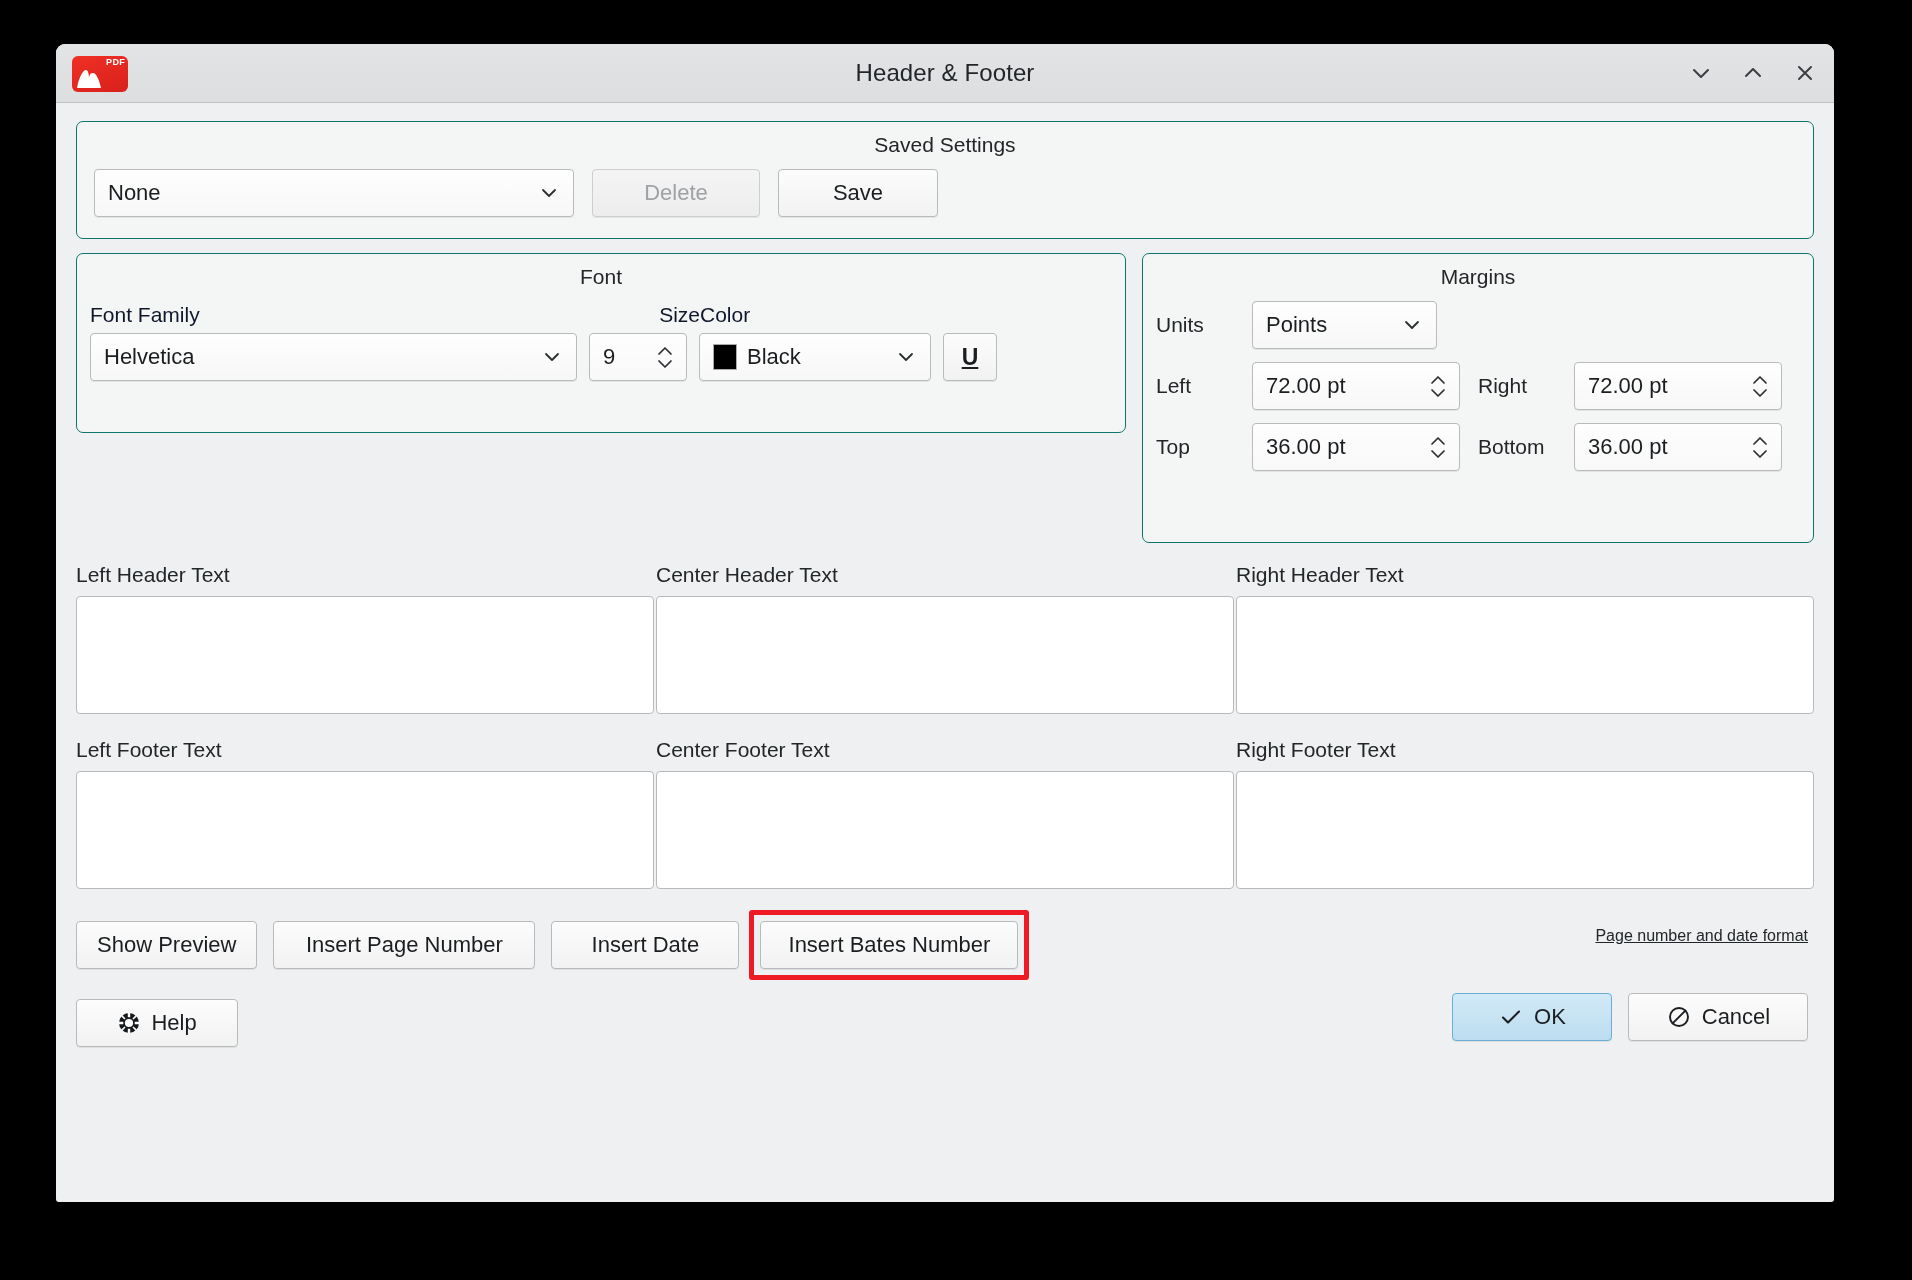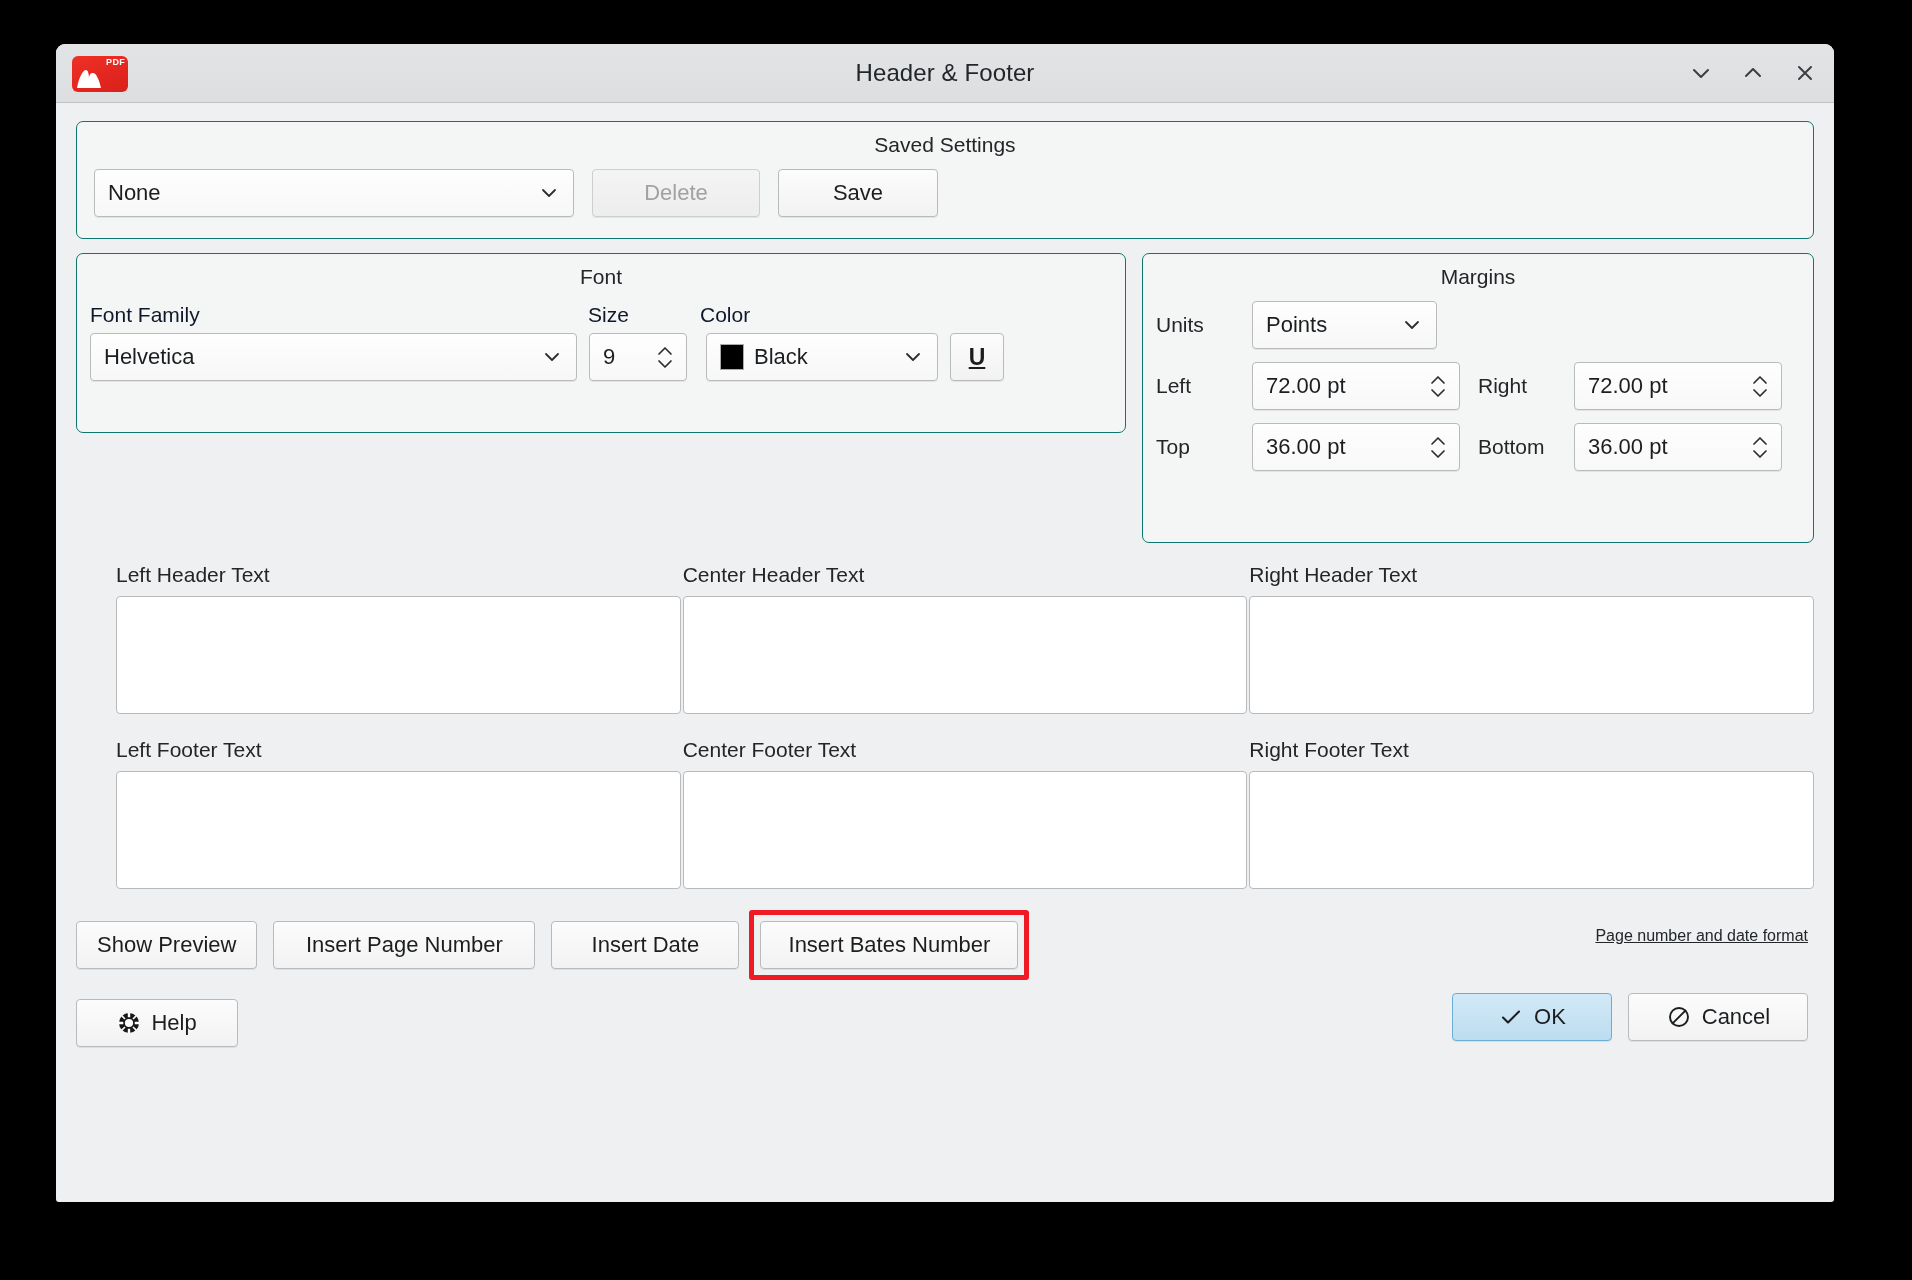--- a/index.html
+++ b/index.html
@@ -251,21 +251,20 @@
     width: 96px;
     flex: 0 0 auto;
   }
   .mlabel.right-lbl { width: 96px; padding-left: 18px; }
 
   
   .ta-block { margin-top: 20px; }
   .ta-labels, .ta-fields {
     display: flex;
     gap: 2px;
-    margin-left: 40px;
   }
   .ta-col { flex: 1 1 0; }
   .ta-label {
     font-size: 21px;
     color: #232629;
     margin-bottom: 9px;
   }
   .ta {
     width: 100%;
     height: 118px;
@@ -378,21 +377,21 @@
         <button class="btn" style="width:160px;">Save</button>
       </div>
     </div>
 
     <div class="mid-row">
 
       <div class="group font-group">
         <div class="group-title">Font</div>
         <div class="font-labels">
           <span style="width:498px;">Font Family</span>
-          <span style="width:112px;">Size</span>
+          <span style="width:112px;text-align:right;">Size</span>
           <span>Color</span>
         </div>
         <div class="font-controls">
           <div class="combo" style="width:487px;">
             <span class="cval">Helvetica</span>
             <span class="carrow">
               <svg width="20" height="20" viewBox="0 0 20 20">
                   <path d="M4 7 L10 13 L16 7" fill="none" stroke="#2b2e30" stroke-width="1.8" stroke-linecap="round" stroke-linejoin="round"></path>
                 </svg>
             </span>
@@ -401,21 +400,21 @@
             <span class="sval">9</span>
             <span class="steppers">
               <svg width="18" height="11" viewBox="0 0 18 11">
                   <path d="M3 8 L9 2 L15 8" fill="none" stroke="#2b2e30" stroke-width="1.7" stroke-linecap="round" stroke-linejoin="round"></path>
                 </svg>
               <svg width="18" height="11" viewBox="0 0 18 11">
                   <path d="M3 3 L9 9 L15 3" fill="none" stroke="#2b2e30" stroke-width="1.7" stroke-linecap="round" stroke-linejoin="round"></path>
                 </svg>
             </span>
           </div>
-          <div class="combo" style="width:232px;margin-left:7px;">
+          <div class="combo" style="width:232px;">
             <span class="swatch"></span>
             <span class="cval" style="padding-left:10px;">Black</span>
             <span class="carrow">
               <svg width="20" height="20" viewBox="0 0 20 20">
                   <path d="M4 7 L10 13 L16 7" fill="none" stroke="#2b2e30" stroke-width="1.8" stroke-linecap="round" stroke-linejoin="round"></path>
                 </svg>
             </span>
           </div>
           <button class="btn ubtn">U</button>
         </div>

